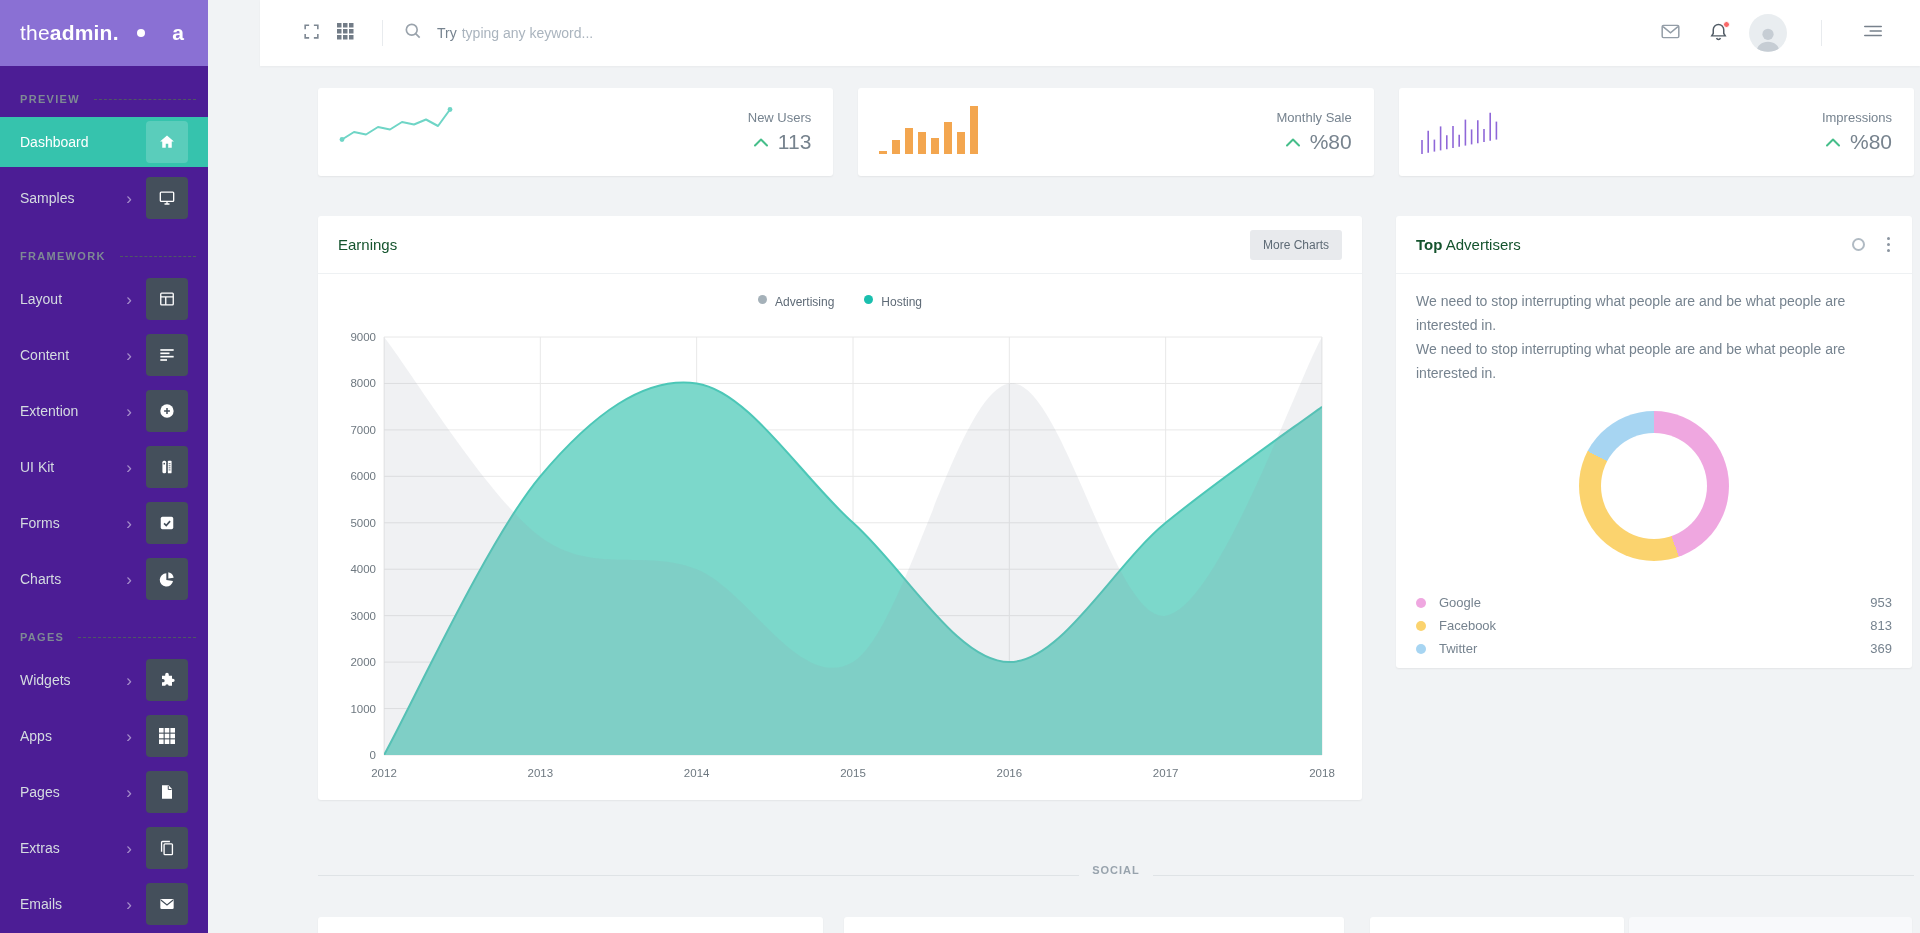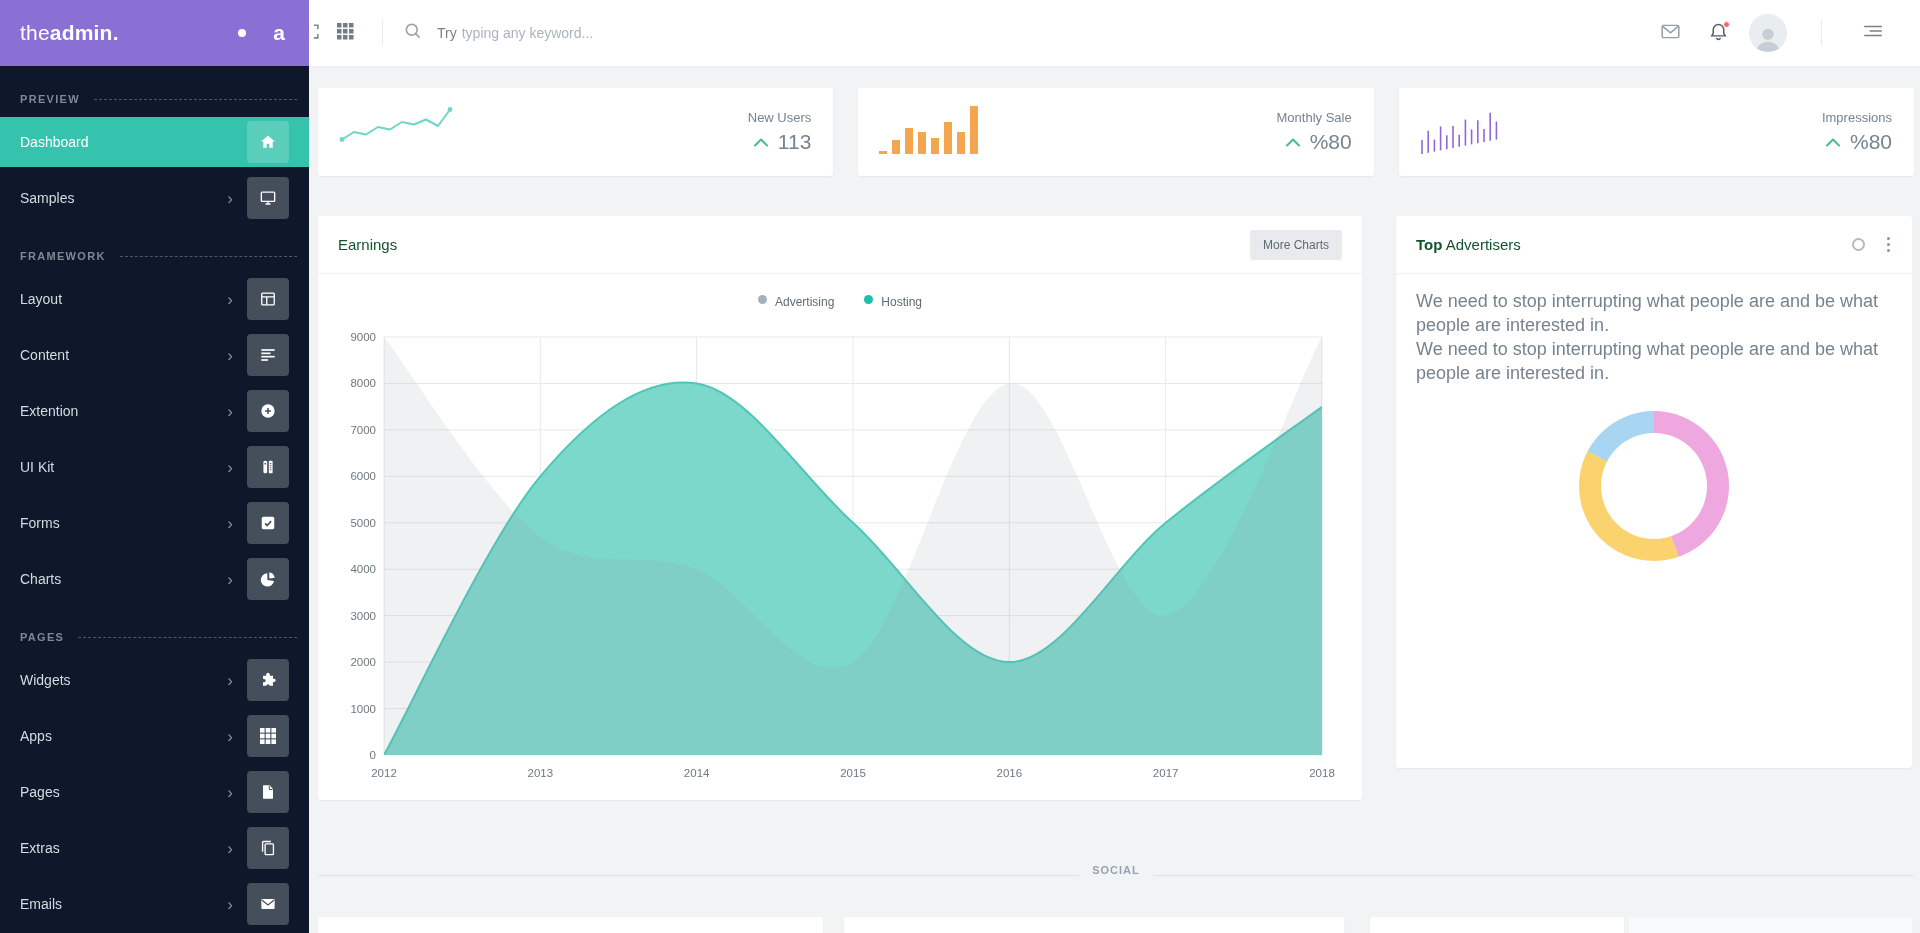--- a/index.html
+++ b/index.html
@@ -5,21 +5,21 @@
   * { box-sizing: border-box; margin: 0; padding: 0; }
   html,body { width:1920px; height:933px; }
   body {
     position: relative;
     font-family: "Liberation Sans", sans-serif;
     background: #f1f3f5;
     overflow: hidden;
     color: #76838f;
   }
   
-  .sidebar { position:absolute; left:0; top:0; width:309px; height:933px; background:#0f172a; z-index:30; }
+  .sidebar { position:absolute; left:0; top:0; width:208px; height:933px; background:#4c1d95; z-index:30; }
   .logo-block { height:66px; background:#8a70d4; display:flex; align-items:center; padding:0 24px 0 20px; }
   .logo-text { color:#fff; font-size:21px; letter-spacing:.2px; white-space:nowrap; }
   .logo-text b { font-weight:700; }
   .logo-mini { margin-left:auto; display:flex; align-items:center; gap:27px; }
   .logo-dot { width:8px; height:8px; border-radius:50%; background:#fff; }
   .logo-a { color:#fff; font-size:21px; font-weight:700; }
   .nav-section { display:flex; align-items:center; padding:0 12px 0 20px; margin:27px 0 12px; }
   .nav-section .sec-label { font-size:11px; font-weight:bold; letter-spacing:1.3px; color:#7e8994; }
   .nav-section .sec-dash { flex:1; margin-left:14px; border-top:1px dashed #4e5863; height:0; }
   .nav-item { position:relative; height:50px; display:flex; align-items:center; padding-left:20px; margin:6px 0; cursor:pointer; }
@@ -57,27 +57,27 @@
   .card-header { height:58px; display:flex; align-items:center; padding:0 20px; border-bottom:1px solid #eef1f3; }
   .card-title { font-size:15px; color:#14532d; }
   .card-title b { font-weight:bold; }
   .more-charts-btn { margin-left:auto; background:#e8eaed; color:#5d6a75; font-size:12px; border:none; border-radius:3px; padding:8px 13px; cursor:pointer; font-family:"Liberation Sans",sans-serif; }
   .chart-legend { margin-top:21px; display:flex; justify-content:center; gap:30px; }
   .legend-item { display:flex; gap:8px; cursor:pointer; }
   .legend-dot { width:9px; height:9px; border-radius:50%; }
   .legend-label { font-size:12px; color:#5f6b77; }
   #earnings-chart { display:block; margin:16px auto 0; }
   
-  .adv-card { left:1108px; top:150px; width:516px; height:552px; }
+  .adv-card { left:1108px; top:150px; width:516px; height:452px; }
   .adv-head-icons { margin-left:auto; display:flex; align-items:center; gap:20px; }
   .circle-o { width:13px; height:13px; border:2px solid #b0bac3; border-radius:50%; display:inline-block; cursor:pointer; }
   .dots-v { display:inline-flex; flex-direction:column; gap:2.5px; cursor:pointer; padding:2px; }
   .dots-v i { width:3.5px; height:3.5px; border-radius:50%; background:#8b95a0; }
   .adv-body { padding:0 20px; }
-  .adv-quote { font-size:18px; color:#76838f; line-height:24px; }
+  .adv-quote { font-size:14px; color:#76838f; line-height:24px; }
   .adv-quote:first-child { margin-top:15px; }
   .donut-wrap { position:relative; width:150px; height:150px; margin:26px auto 0; }
   .donut { width:150px; height:150px; border-radius:50%; }
   .donut-hole { position:absolute; left:22px; top:22px; right:22px; bottom:22px; border-radius:50%; background:#fff; }
   .adv-legend { margin-top:30px; }
   .adv-row { display:flex; align-items:center; height:23px; font-size:13px; color:#76838f; }
   .adv-dot { width:10px; height:10px; border-radius:50%; margin-right:13px; }
   .adv-value { margin-left:auto; }
   
   .social-divider { position:absolute; left:30px; top:798px; width:1596px; display:flex; align-items:flex-end; }
@@ -481,20 +481,37 @@
           </span>
       </span>
     </div>
     <div class="adv-body">
       <p class="adv-quote">We need to stop interrupting what people are and be what people are interested in.</p>
       <p class="adv-quote">We need to stop interrupting what people are and be what people are interested in.</p>
       <div class="donut-wrap">
         <div class="donut" id="adv-donut" style="background: conic-gradient(rgb(239, 167, 224) 0deg, rgb(239, 167, 224) 160.69deg, rgb(251, 211, 110) 160.69deg, rgb(251, 211, 110) 297.78deg, rgb(167, 213, 242) 297.78deg, rgb(167, 213, 242) 360deg);"></div>
         <div class="donut-hole"></div>
       </div>
+      <div class="adv-legend" id="adv-legend">
+          <div class="adv-row">
+            <span class="adv-dot" style="background:#efa7e0"></span>
+            <span class="adv-name">Google</span>
+            <span class="adv-value">953</span>
+          </div>
+          <div class="adv-row">
+            <span class="adv-dot" style="background:#fbd36e"></span>
+            <span class="adv-name">Facebook</span>
+            <span class="adv-value">813</span>
+          </div>
+          <div class="adv-row">
+            <span class="adv-dot" style="background:#a7d5f2"></span>
+            <span class="adv-name">Twitter</span>
+            <span class="adv-value">369</span>
+          </div>
+        </div>
     </div>
   </section>
 
   <div class="social-divider">
     <span class="line"></span>
     <span class="social-label">SOCIAL</span>
     <span class="line"></span>
   </div>
 
   <div class="bottom-card" style="left:30px; width:505px;"></div>

